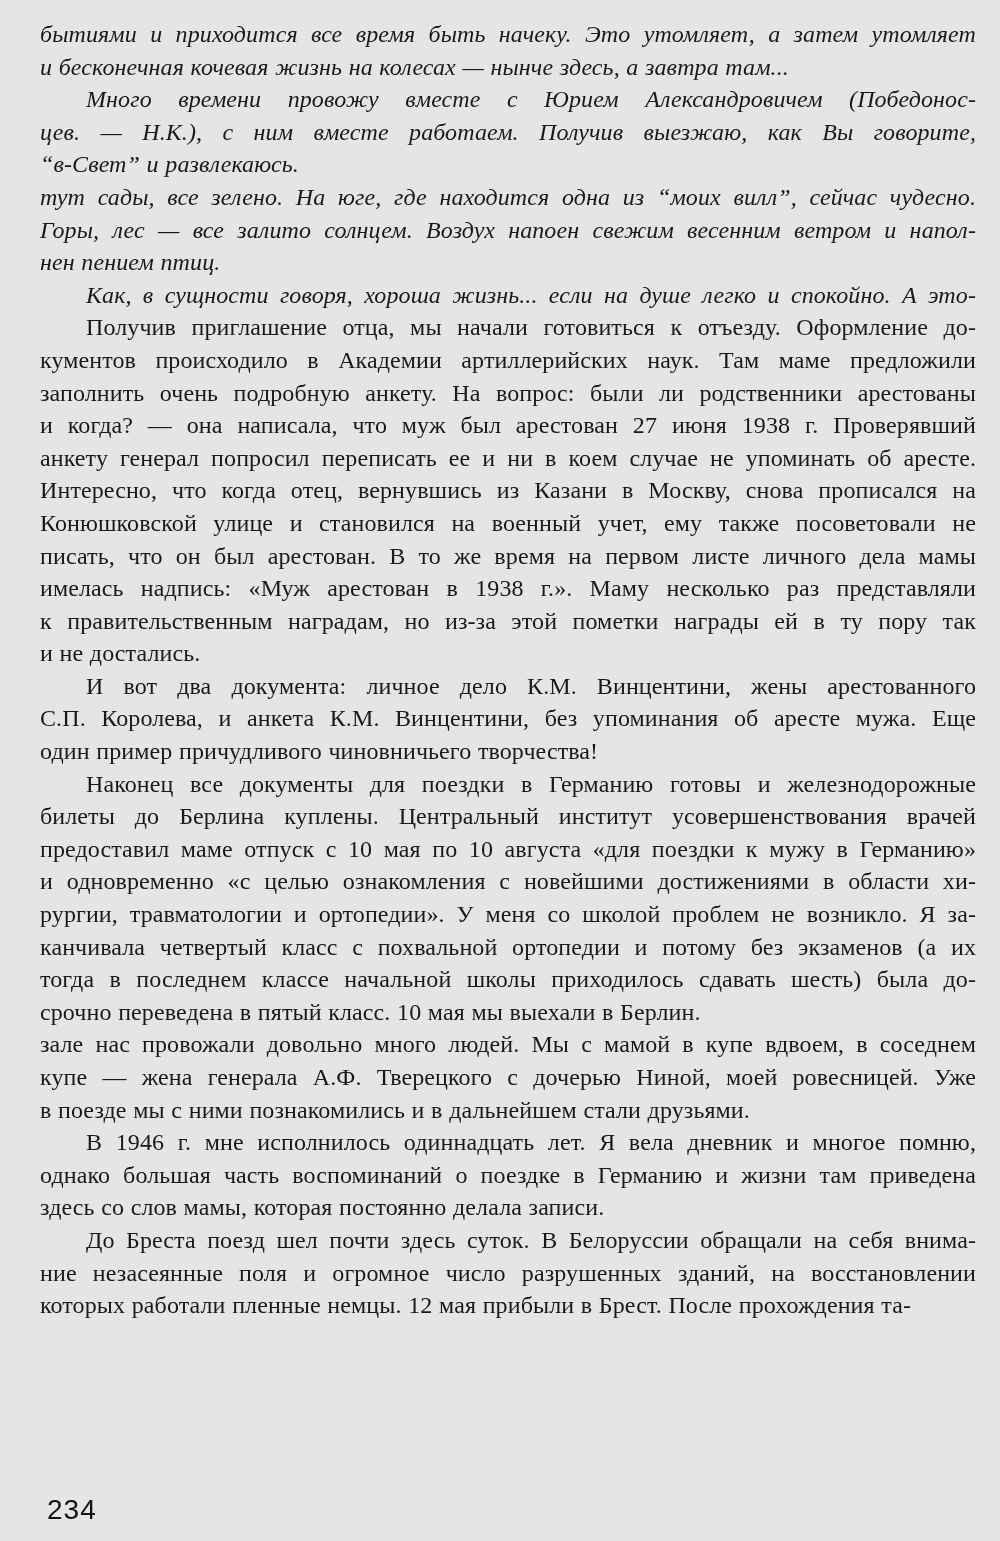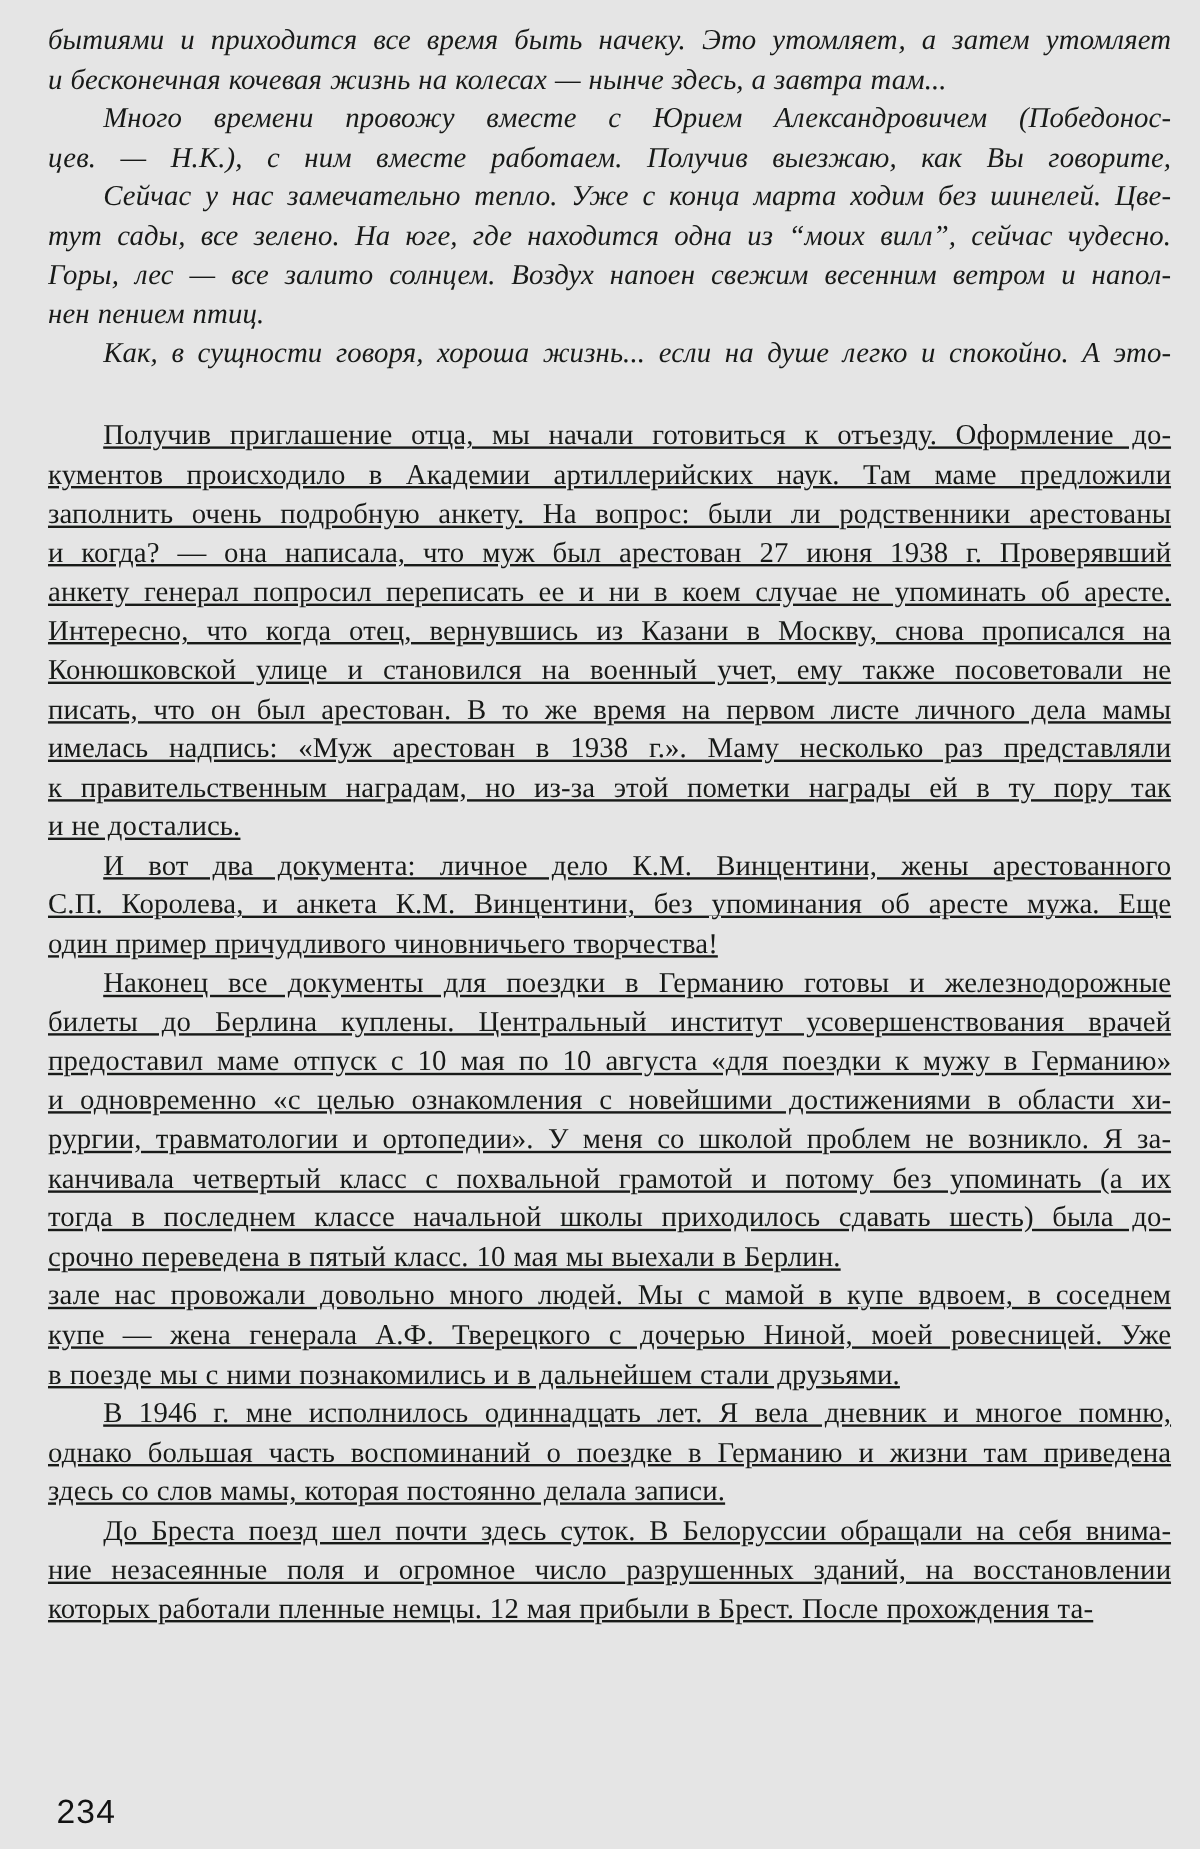--- a/index.html
+++ b/index.html
@@ -19,22 +19,20 @@
   .text-column {
     position: absolute;
     left: 40px;
     top: 18px;
     width: 936px;
   }
   .section.italic {
     font-style: italic;
   }
   .section + .section {
-    margin-top: 36px;
-    text-decoration: underline;
   }
   .paragraph {
     margin: 0;
   }
   .line {
     font-size: 24px;
     line-height: 32.6px;
     height: 32.6px;
     overflow: hidden;
     text-align: justify;
@@ -66,23 +64,23 @@
 <div class="page">
   <div class="text-column">
       <div class="section italic">
         <div class="paragraph">
           <div class="line">бытиями и приходится все время быть начеку. Это утомляет, а затем утомляет</div>
           <div class="line last">и бесконечная кочевая жизнь на колесах — нынче здесь, а завтра там...</div>
         </div>
         <div class="paragraph">
           <div class="line first-indent">Много времени провожу вместе с Юрием Александровичем (Победонос-</div>
           <div class="line">цев. — Н.К.), с ним вместе работаем. Получив выезжаю, как Вы говорите,</div>
+          <div class="line last">“в-Свет” и развлекаюсь.</div>
         </div>
         <div class="paragraph">
-          <div class="line first-indent">Сейчас у нас замечательно тепло. Уже с конца марта ходим без шинелей. Цве-</div>
           <div class="line">тут сады, все зелено. На юге, где находится одна из “моих вилл”, сейчас чудесно.</div>
           <div class="line">Горы, лес — все залито солнцем. Воздух напоен свежим весенним ветром и напол-</div>
           <div class="line last">нен пением птиц.</div>
         </div>
         <div class="paragraph">
           <div class="line first-indent">Как, в сущности говоря, хороша жизнь... если на душе легко и спокойно. А это-</div>
         </div>
       </div>
       <div class="section">
         <div class="paragraph">
@@ -102,21 +100,21 @@
           <div class="line first-indent">И вот два документа: личное дело К.М. Винцентини, жены арестованного</div>
           <div class="line">С.П. Королева, и анкета К.М. Винцентини, без упоминания об аресте мужа. Еще</div>
           <div class="line last">один пример причудливого чиновничьего творчества!</div>
         </div>
         <div class="paragraph">
           <div class="line first-indent">Наконец все документы для поездки в Германию готовы и железнодорожные</div>
           <div class="line">билеты до Берлина куплены. Центральный институт усовершенствования врачей</div>
           <div class="line">предоставил маме отпуск с 10 мая по 10 августа «для поездки к мужу в Германию»</div>
           <div class="line">и одновременно «с целью ознакомления с новейшими достижениями в области хи-</div>
           <div class="line">рургии, травматологии и ортопедии». У меня со школой проблем не возникло. Я за-</div>
-          <div class="line">канчивала четвертый класс с похвальной грамотой и потому без упоминать (а их</div>
+          <div class="line">канчивала четвертый класс с похвальной ортопедии и потому без экзаменов (а их</div>
           <div class="line">тогда в последнем классе начальной школы приходилось сдавать шесть) была до-</div>
           <div class="line last">срочно переведена в пятый класс. 10 мая мы выехали в Берлин.</div>
         </div>
         <div class="paragraph">
           <div class="line">зале нас провожали довольно много людей. Мы с мамой в купе вдвоем, в соседнем</div>
           <div class="line">купе — жена генерала А.Ф. Тверецкого с дочерью Ниной, моей ровесницей. Уже</div>
           <div class="line last">в поезде мы с ними познакомились и в дальнейшем стали друзьями.</div>
         </div>
         <div class="paragraph">
           <div class="line first-indent">В 1946 г. мне исполнилось одиннадцать лет. Я вела дневник и многое помню,</div>

